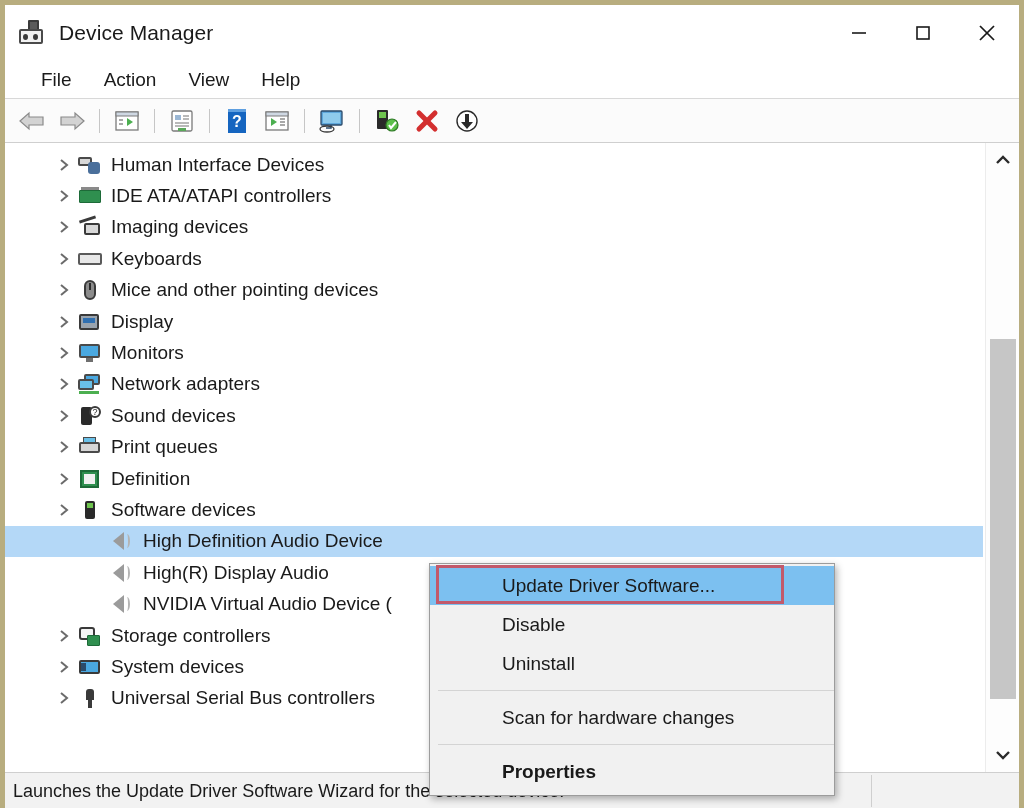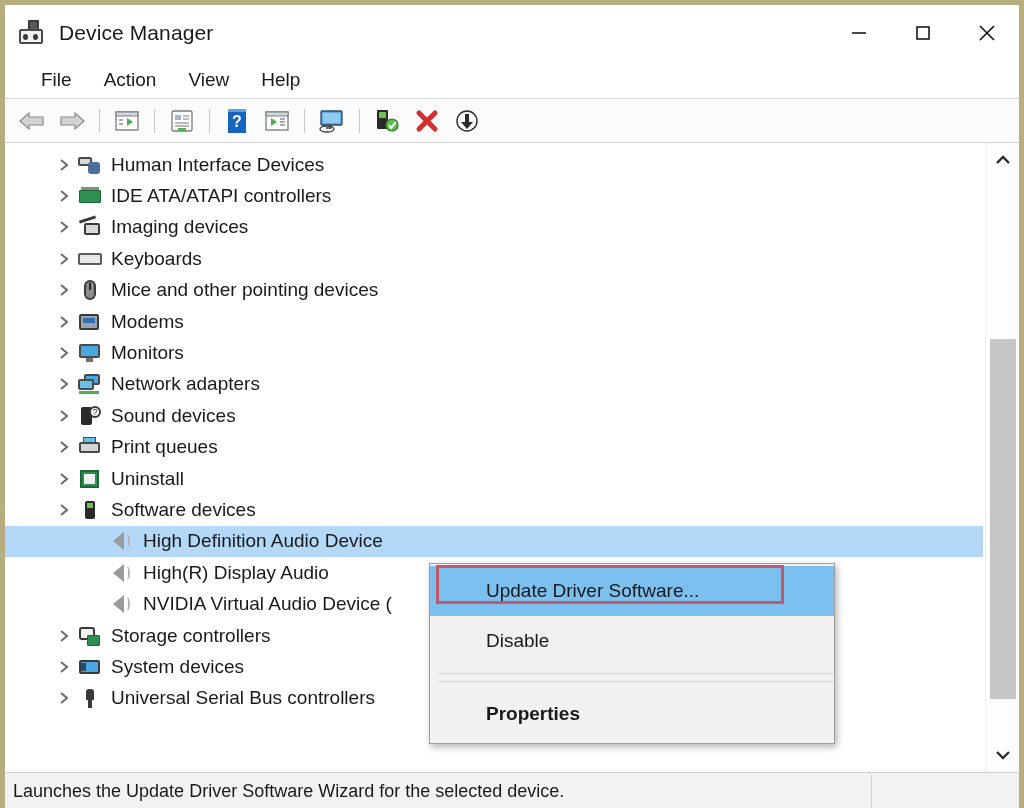--- a/index.html
+++ b/index.html
@@ -252,24 +252,24 @@
     position: absolute;
     left: 424px; top: 558px;
     width: 406px;
     background: #f1f1f1;
     border: 1px solid #9c9c9c;
     box-shadow: 2px 3px 7px rgba(0,0,0,.3);
     padding: 2px 0 4px 0;
     z-index: 40;
   }
   .ctx-item {
-    height: 50px;
+    height: 39px;
     display: flex;
     align-items: center;
-    padding-left: 56px;
+    padding-left: 72px;
     font-size: 19px;
     color: #1a1a1a;
     white-space: nowrap;
   }
   .ctx-item.highlight {
     background: #7cc0f0;
   }
   .ctx-item.bold { font-weight: bold; text-align: center; }
   .ctx-sep {
     height: 1px;
@@ -491,21 +491,21 @@
             <svg width="13" height="14" viewBox="0 0 13 14">
               <polyline points="3,2 9,7 3,12" fill="none" stroke="#6b6b6b" stroke-width="2"></polyline>
             </svg>
           </span>
         <span class="ic">
             <span class="ico">
               <span class="modem"></span>
               <span class="modem-d"></span>
             </span>
           </span>
-        <span class="lbl">Modems</span>
+        <span class="lbl">Display</span>
       </div>
 
       <div class="row depth0">
         <span class="twisty">
             <svg width="13" height="14" viewBox="0 0 13 14">
               <polyline points="3,2 9,7 3,12" fill="none" stroke="#6b6b6b" stroke-width="2"></polyline>
             </svg>
           </span>
         <span class="ic">
             <span class="ico">
@@ -567,21 +567,21 @@
             <svg width="13" height="14" viewBox="0 0 13 14">
               <polyline points="3,2 9,7 3,12" fill="none" stroke="#6b6b6b" stroke-width="2"></polyline>
             </svg>
           </span>
         <span class="ic">
             <span class="ico">
               <span class="chip"></span>
               <span class="chip-in"></span>
             </span>
           </span>
-        <span class="lbl">Uninstall</span>
+        <span class="lbl">Definition</span>
       </div>
 
       <div class="row depth0">
         <span class="twisty">
             <svg width="13" height="14" viewBox="0 0 13 14">
               <polyline points="3,2 9,7 3,12" fill="none" stroke="#6b6b6b" stroke-width="2"></polyline>
             </svg>
           </span>
         <span class="ic">
             <span class="ico">
@@ -689,19 +689,21 @@
   </div>
 
   <div class="statusbar">
     <div class="status-text">Launches the Update Driver Software Wizard for the selected device.</div>
     <div class="status-div"></div>
   </div>
 
   <div class="ctxmenu">
     <div class="ctx-item highlight">Update Driver Software...</div>
     <div class="ctx-item">Disable</div>
+    <div class="ctx-item">Uninstall</div>
     <div class="ctx-sep"></div>
+    <div class="ctx-item">Scan for hardware changes</div>
     <div class="ctx-sep"></div>
     <div class="ctx-item bold">Properties</div>
     <div class="redbox"></div>
   </div>
 
 </div>
 
 </body></html>

